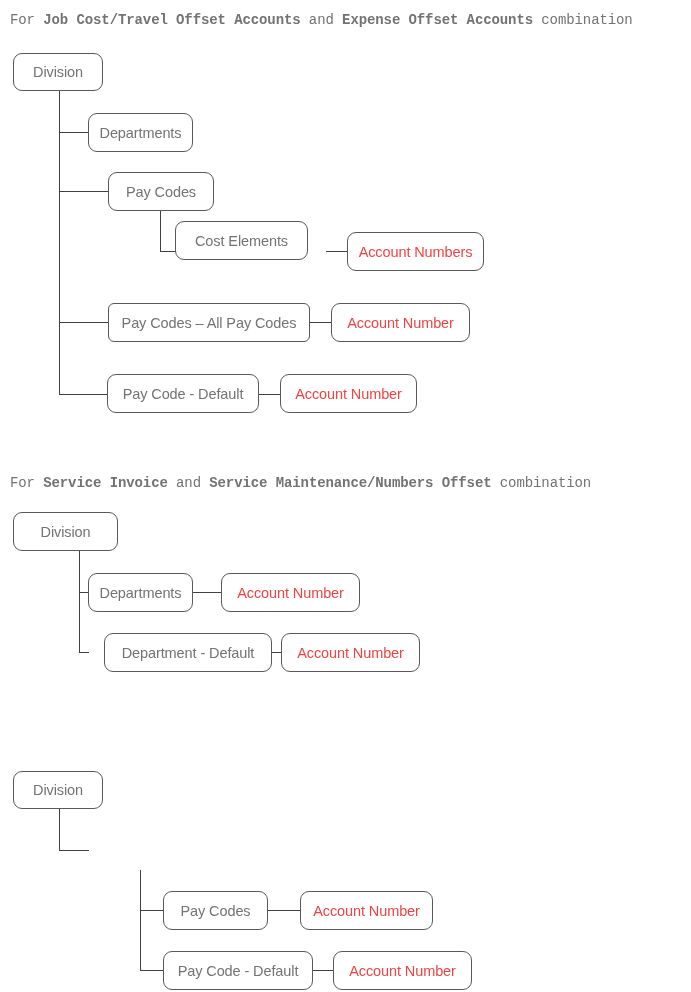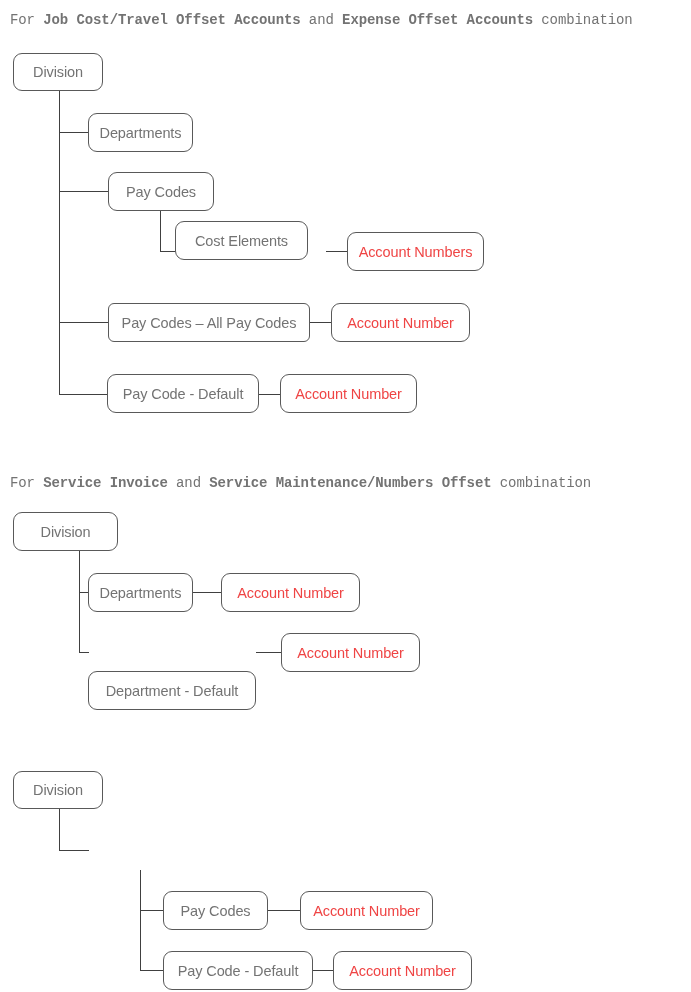--- a/index.html
+++ b/index.html
@@ -77,21 +77,21 @@
 
   <div class="conn v" style="left:79px;top:551px;height:102px;"></div>
   <div class="conn h" style="left:79px;top:592px;width:10px;"></div>
   <div class="conn h" style="left:193px;top:592px;width:29px;"></div>
   <div class="conn h" style="left:79px;top:652px;width:10px;"></div>
   <div class="conn h" style="left:256px;top:652px;width:26px;"></div>
 
   <div class="node" style="left:13px;top:512px;width:105px;height:39px;">Division</div>
   <div class="node" style="left:88px;top:573px;width:105px;height:39px;">Departments</div>
   <div class="node red" style="left:221px;top:573px;width:139px;height:39px;">Account Number</div>
-  <div class="node" style="left:88px;top:633px;width:168px;height:39px;margin-top:38px;">Department - Default</div>
+  <div class="node" style="left:104px;top:633px;width:168px;height:39px;">Department - Default</div>
   <div class="node red" style="left:281px;top:633px;width:139px;height:39px;">Account Number</div>
 
 
   <div class="conn v" style="left:59px;top:809px;height:42px;"></div>
   <div class="conn h" style="left:59px;top:850px;width:30px;"></div>
   <div class="conn v" style="left:140px;top:870px;height:101px;"></div>
   <div class="conn h" style="left:140px;top:910px;width:24px;"></div>
   <div class="conn h" style="left:268px;top:910px;width:33px;"></div>
   <div class="conn h" style="left:140px;top:970px;width:24px;"></div>
   <div class="conn h" style="left:313px;top:970px;width:21px;"></div>

